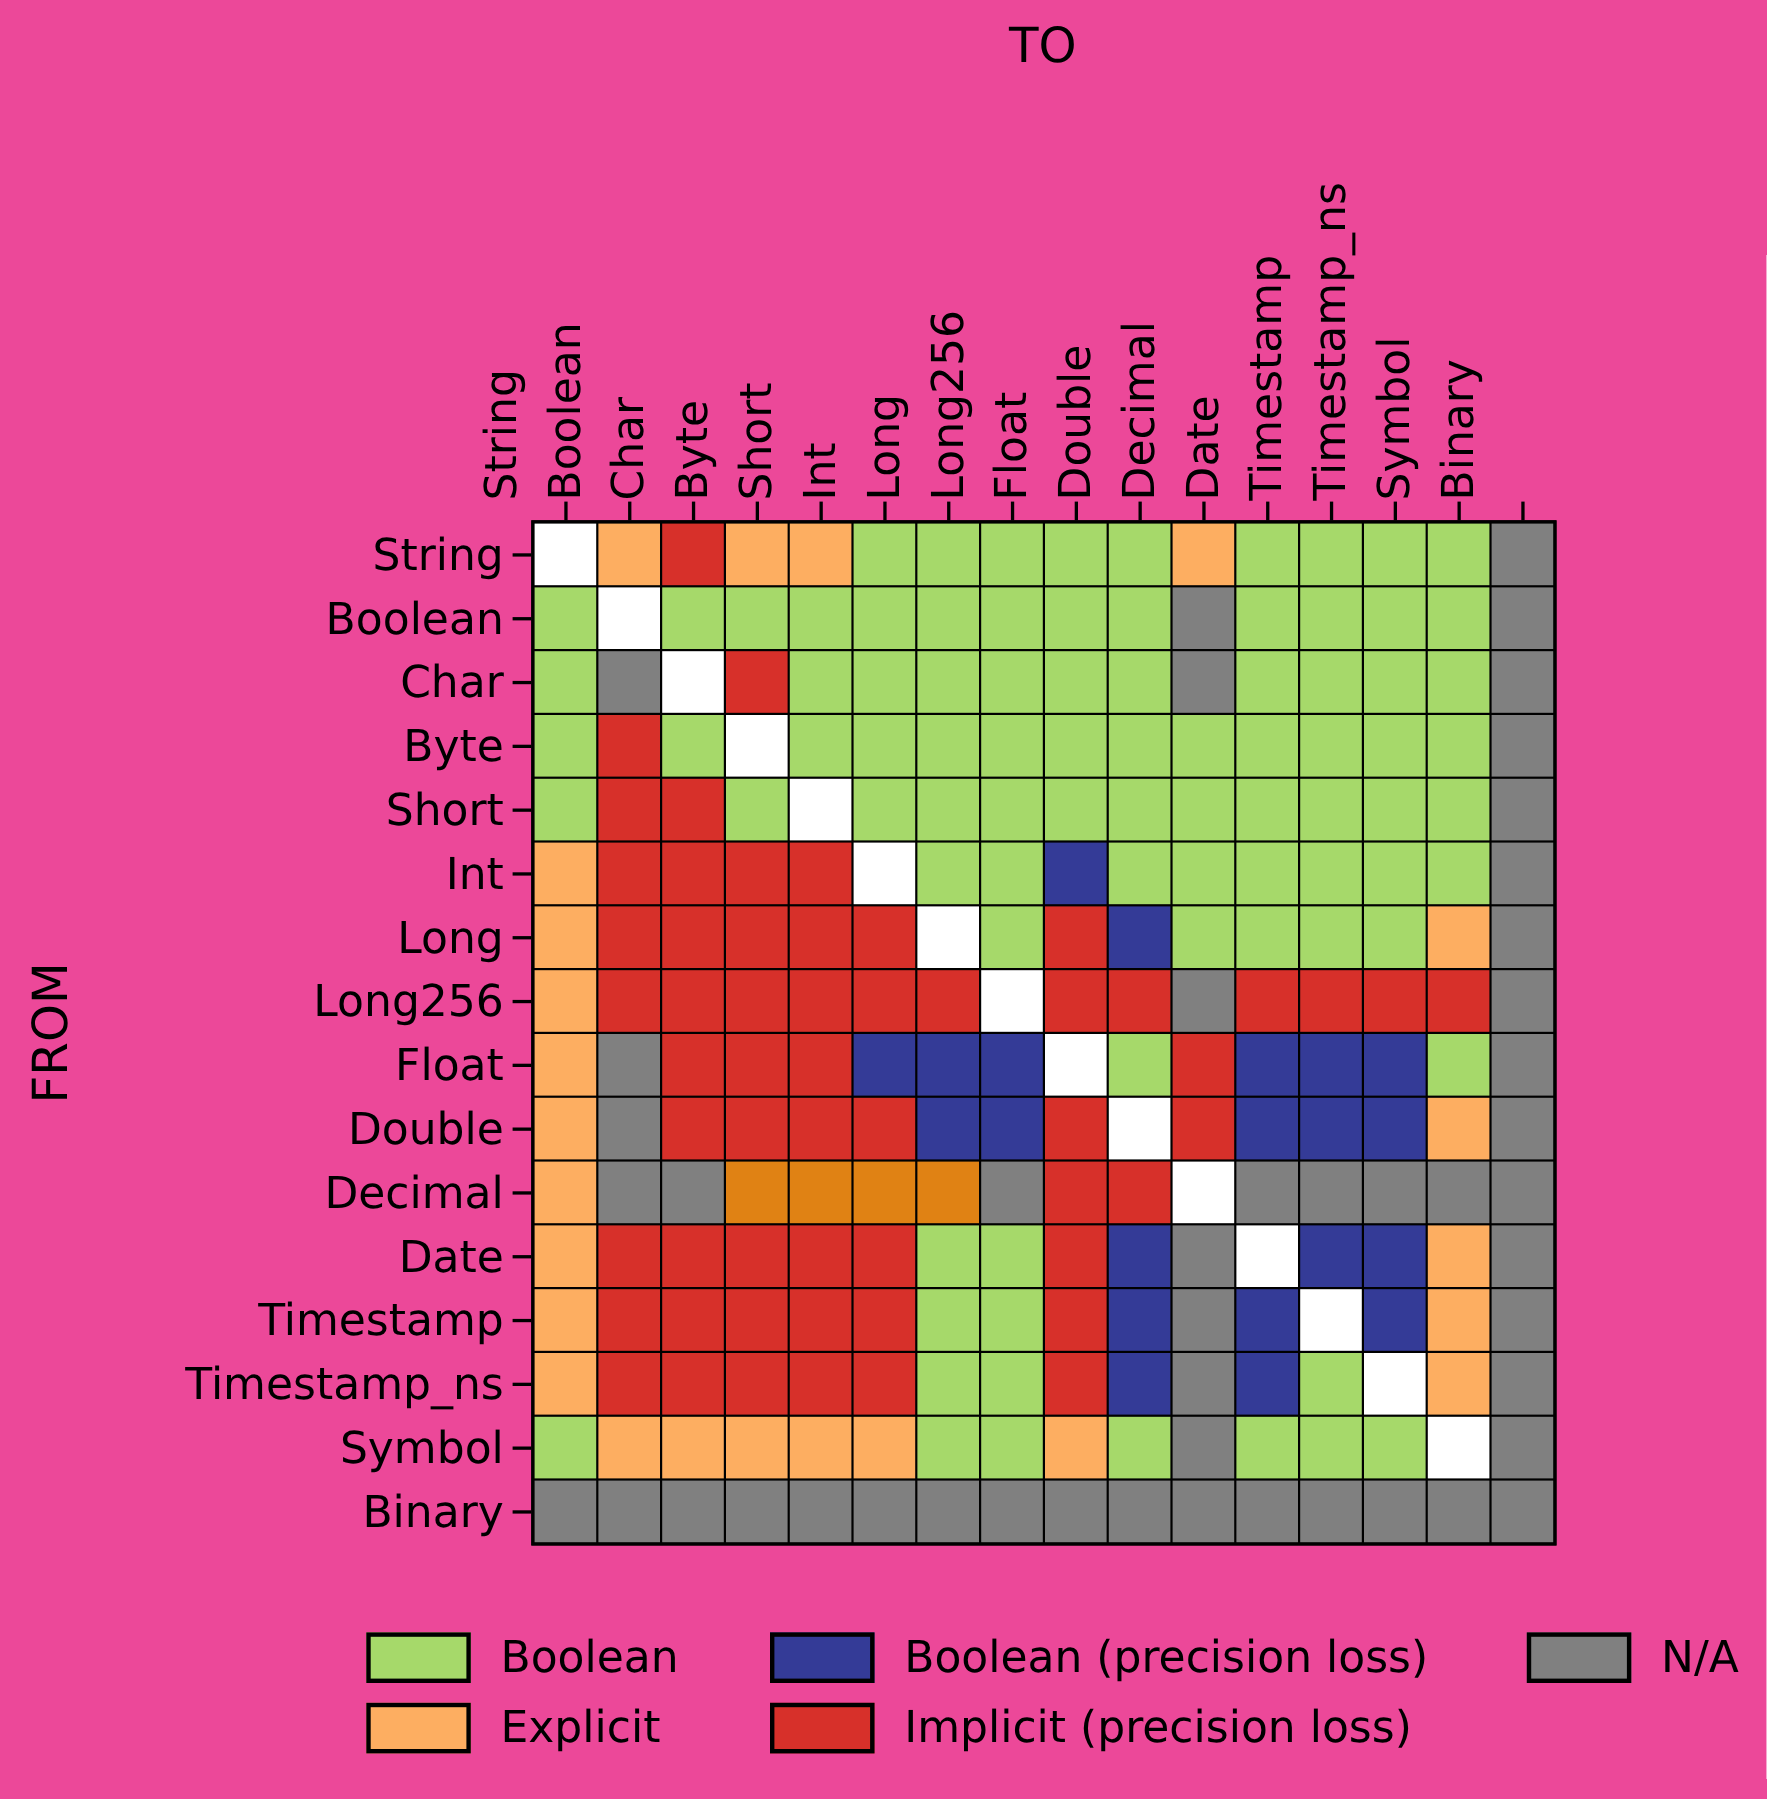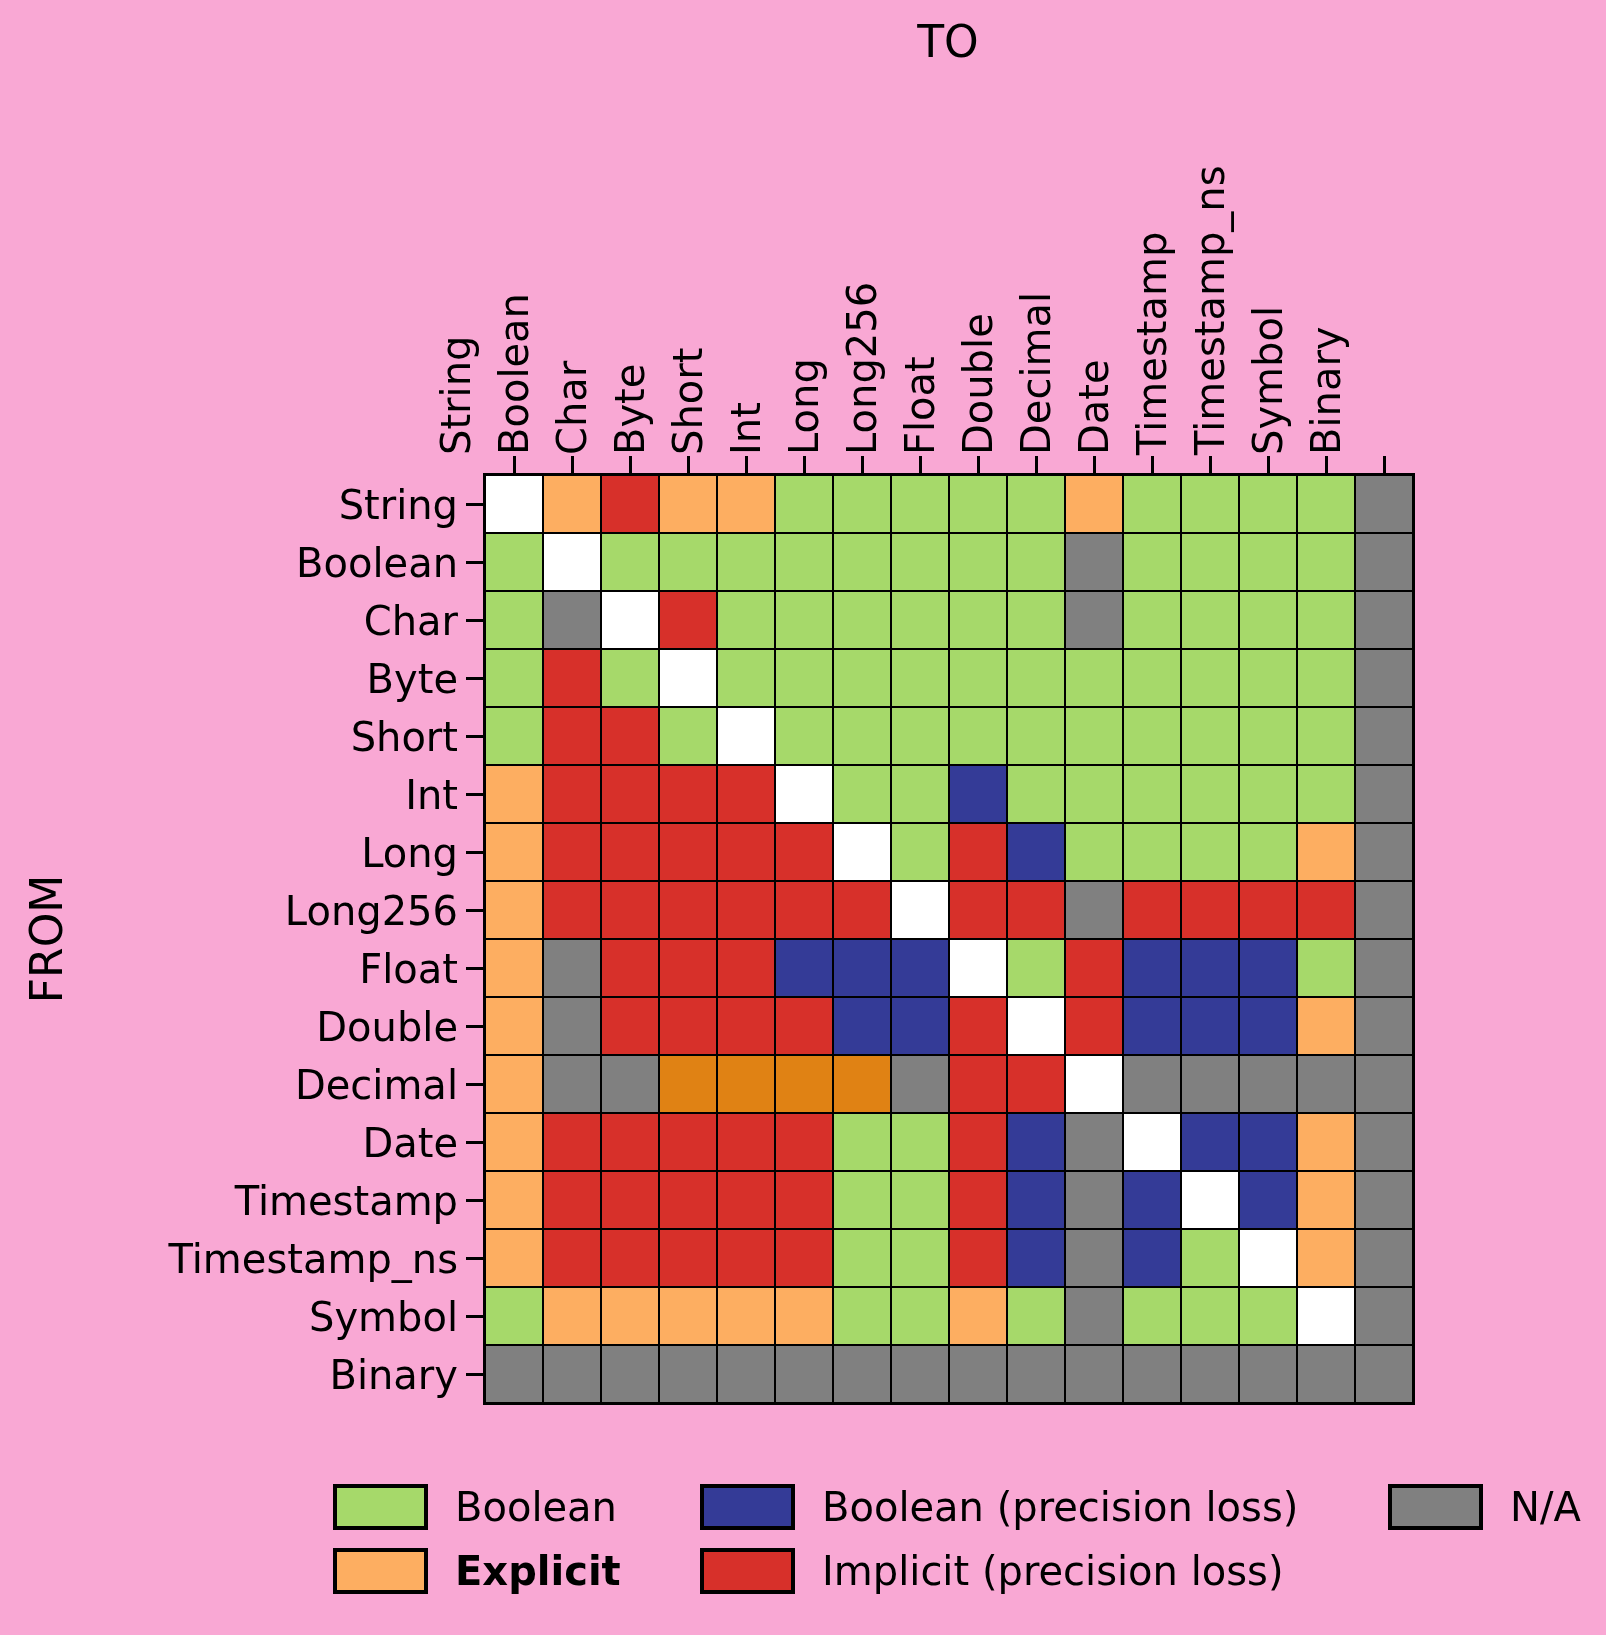--- a/index.html
+++ b/index.html
@@ -4,21 +4,21 @@
 <style>
   html, body {
     margin: 0;
     padding: 0;
     background: #ffffff;
   }
   .fig {
     position: relative;
     width: 1606px;
     height: 1635px;
-    background: #f9a8d4;
+    background: #ec4899;
     font-family: "DejaVu Sans", "Liberation Sans", sans-serif;
     color: #000000;
     overflow: hidden;
   }
   .title-to {
     position: absolute;
     left: 748px;
     top: 16px;
     width: 400px;
     text-align: center;
@@ -429,21 +429,21 @@
       <div class="cell" style="background: rgb(128, 128, 128);"></div>
       <div class="cell" style="background: rgb(128, 128, 128);"></div>
       <div class="cell" style="background: rgb(128, 128, 128);"></div>
       <div class="cell" style="background: rgb(128, 128, 128);"></div>
       <div class="cell" style="background: rgb(128, 128, 128);"></div>
     </div>
   <div id="legend">
       <div class="legend-swatch" style="left: 333px; top: 1484px; background: rgb(166, 217, 106);"></div>
       <div class="legend-label" style="left: 455px; top: 1484px;">Boolean</div>
       <div class="legend-swatch" style="left: 333px; top: 1548px; background: rgb(253, 174, 97);"></div>
-      <div class="legend-label" style="left: 455px; top: 1548px; font-weight: bold;">Explicit</div>
+      <div class="legend-label" style="left: 455px; top: 1548px;">Explicit</div>
       <div class="legend-swatch" style="left: 700px; top: 1484px; background: rgb(52, 59, 151);"></div>
       <div class="legend-label" style="left: 822px; top: 1484px;">Boolean (precision loss)</div>
       <div class="legend-swatch" style="left: 700px; top: 1548px; background: rgb(215, 48, 42);"></div>
       <div class="legend-label" style="left: 822px; top: 1548px;">Implicit (precision loss)</div>
       <div class="legend-swatch" style="left: 1388px; top: 1484px; background: rgb(128, 128, 128);"></div>
       <div class="legend-label" style="left: 1510px; top: 1484px;">N/A</div>
     </div>
 </div>
 
 </body></html>

